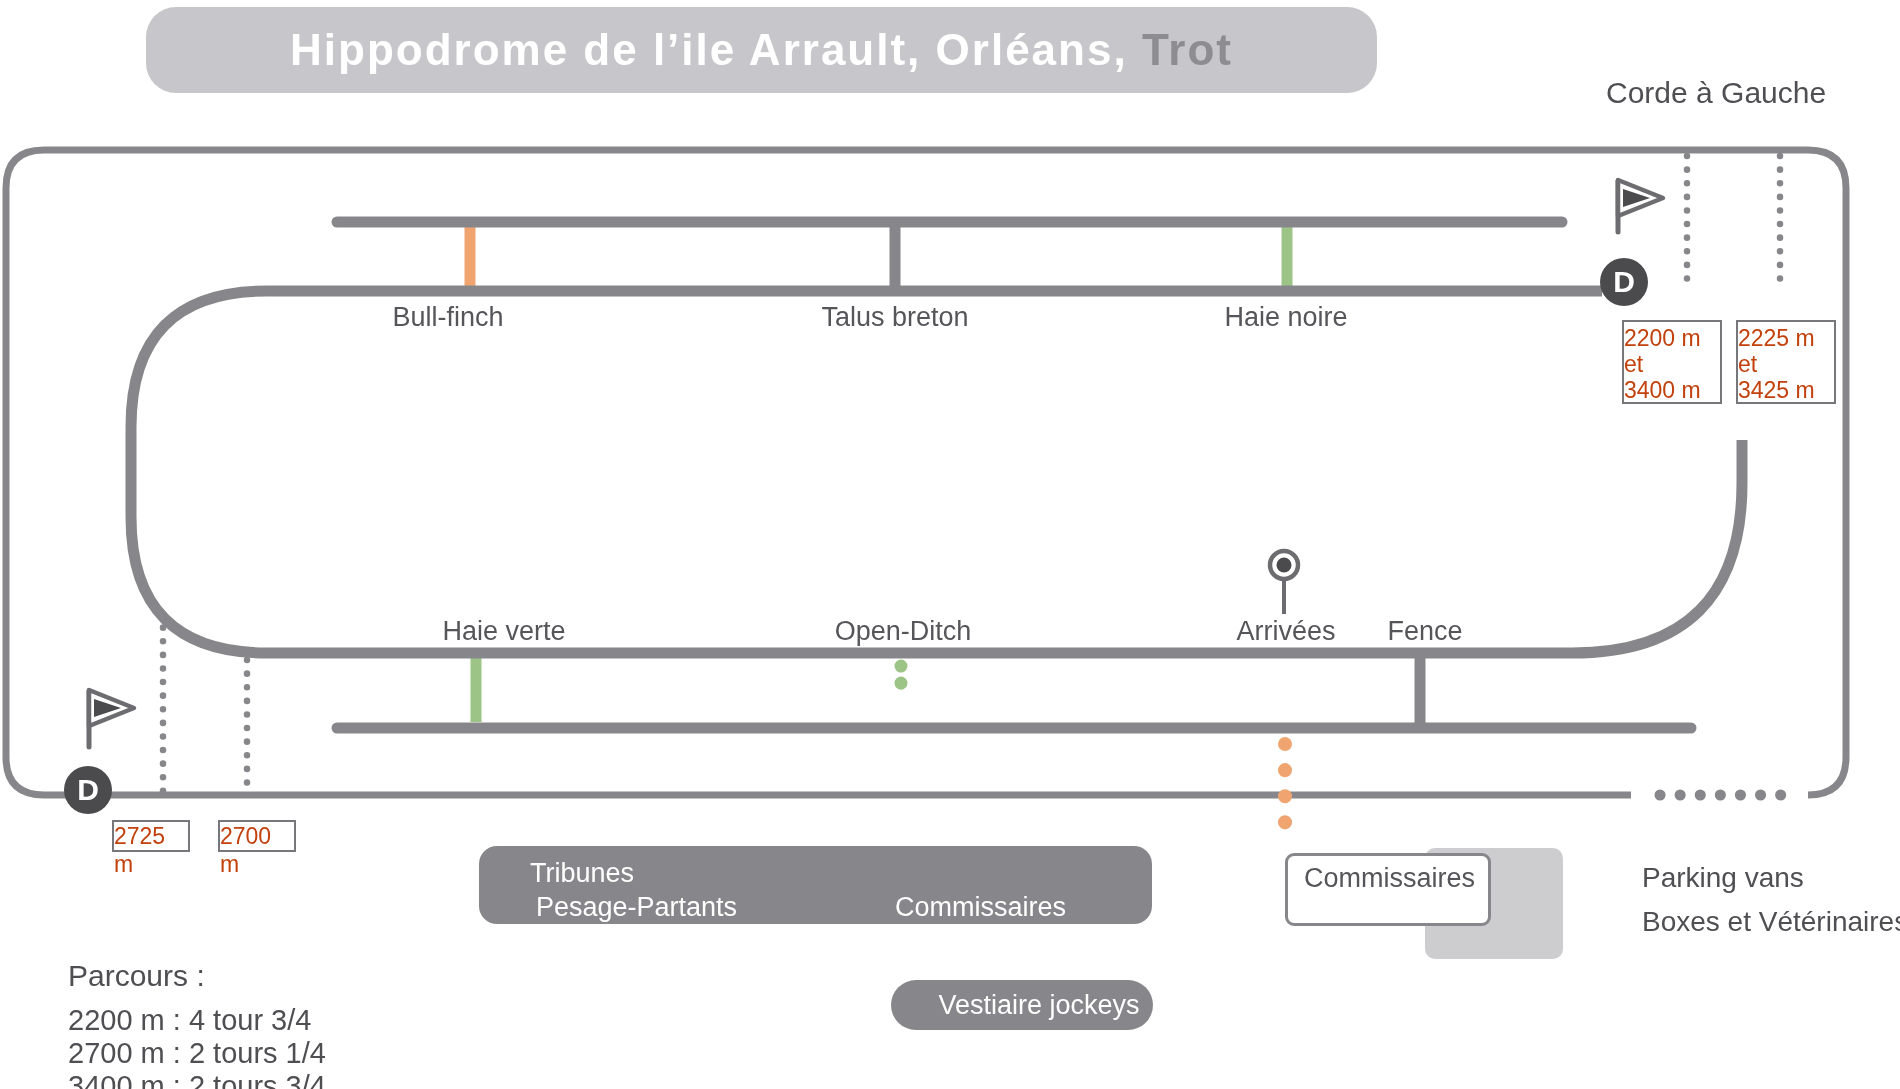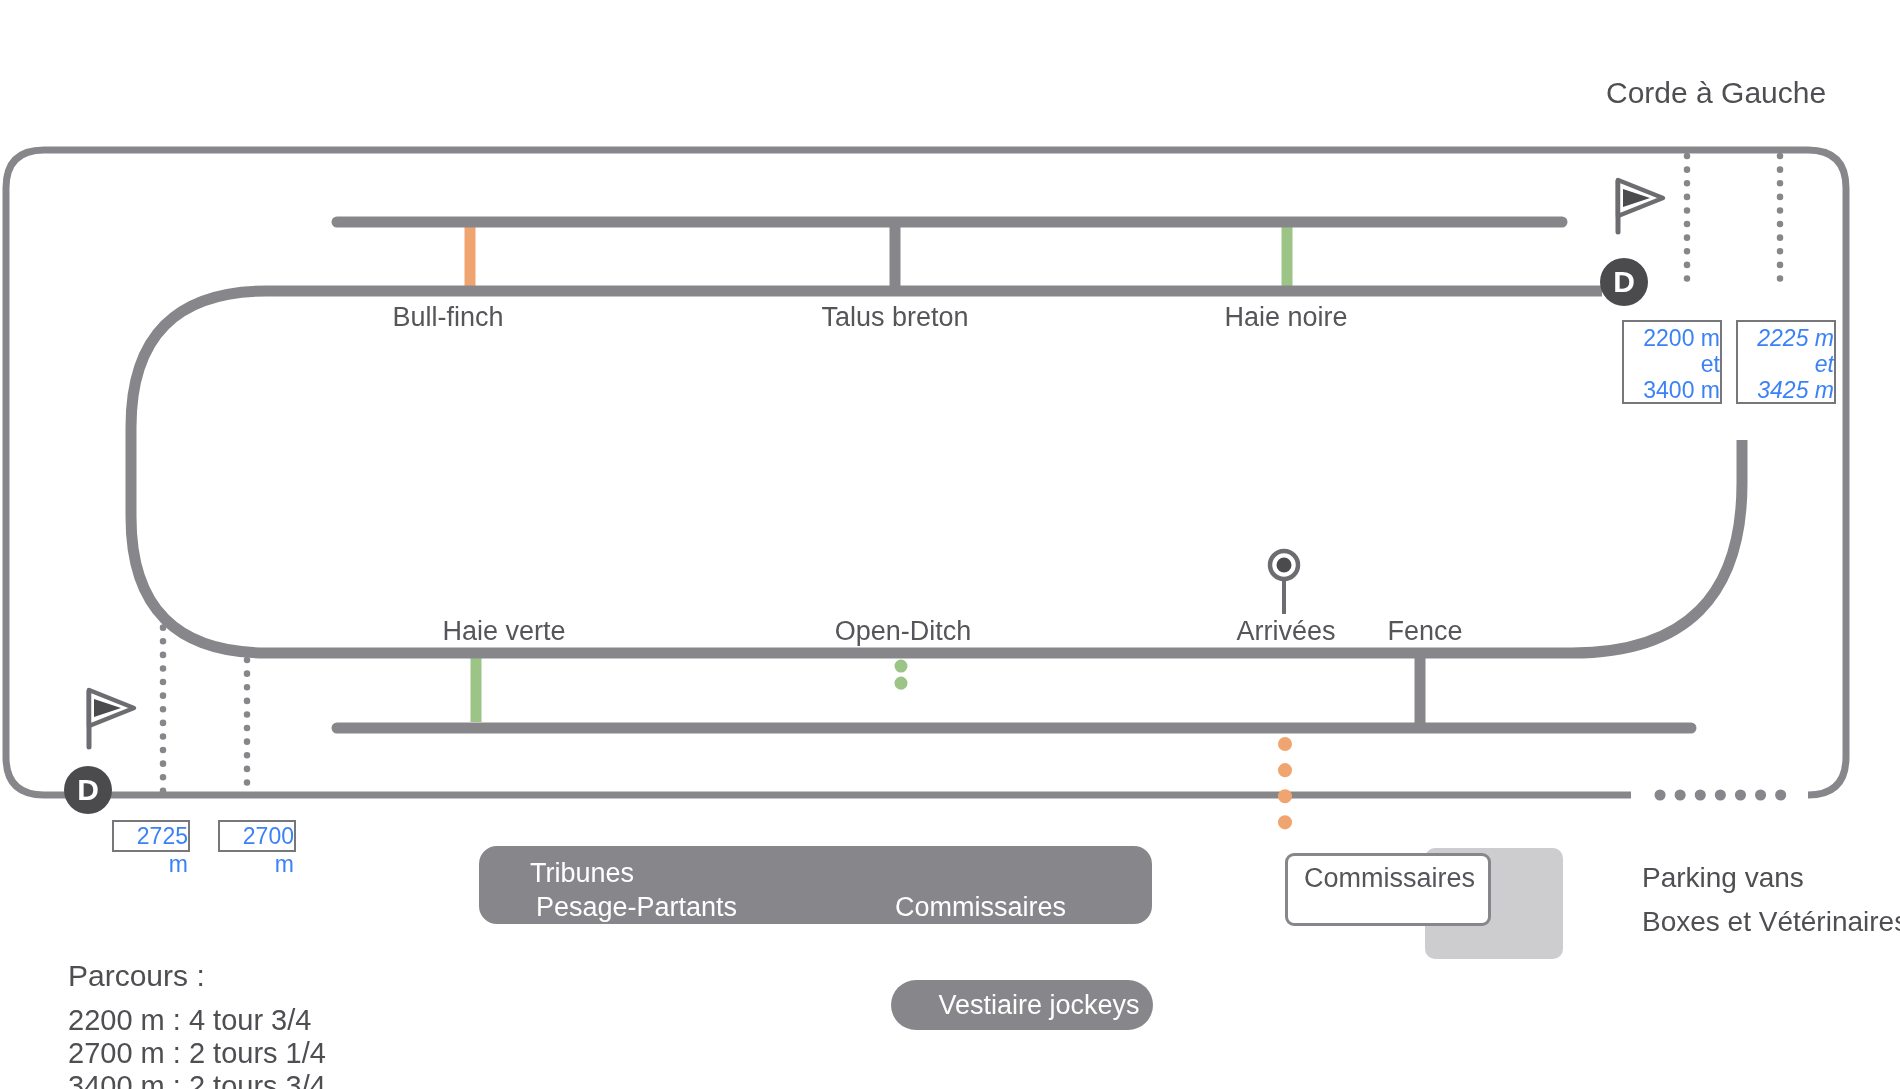--- a/index.html
+++ b/index.html
@@ -26,22 +26,22 @@
     left:146px;top:7px;width:1231px;height:86px;background:var(--banner-bg);
     border-radius:30px;text-align:center;line-height:86px;
     font-size:44px;font-weight:bold;letter-spacing:2px;color:#ffffff;white-space:nowrap;
   }
   .banner .muted{color:var(--banner-muted);}
   .note{font-size:30px;color:#4f4f53;}
   .obstacle-label{
     font-size:27px;color:var(--text);white-space:nowrap;transform:translateX(-50%);
   }
   .dist-box{
-    background:#ffffff;border:2px solid var(--border-thin);color:#3b82f6;
-    text-align:right;font-size:23px;
+    background:#ffffff;border:2px solid var(--border-thin);color:#c2410c;
+    text-align:left;font-size:23px;
   }
   .dist-box.multi{width:100px;height:84px;padding-top:3px;line-height:26px;}
   .dist-box.single{width:78px;height:32px;line-height:28px;}
   .d-badge{
     width:48px;height:48px;border-radius:50%;background:var(--gray-dark);
     color:#ffffff;font-weight:bold;font-size:30px;text-align:center;line-height:48px;
   }
   .bld{
     background:var(--gray-line);color:#ffffff;font-size:27px;white-space:nowrap;padding-left:34px;
   }
@@ -104,40 +104,43 @@
       <path d="M 1623 189 L 1650 198 L 1623 207 Z" fill="var(--gray-dark)"></path>
     </g>
 
     <g>
       <line x1="89" y1="691" x2="89" y2="747" stroke="var(--flag-outline)" stroke-width="5" stroke-linecap="round"></line>
       <path d="M 89 690 L 134 708 L 89 726 Z" fill="#ffffff" stroke="var(--flag-outline)" stroke-width="4.5" stroke-linejoin="round"></path>
       <path d="M 94 699 L 121 708 L 94 717 Z" fill="var(--gray-dark)"></path>
     </g>
   </svg>
 
+  <div class="abs banner">
+    <span>Hippodrome de l’ile Arrault, Orléans, </span><span class="muted">Trot</span>
+  </div>
 
   <div class="abs note" style="left:1606px;top:76px;">Corde à Gauche</div>
 
   <div class="abs d-badge" style="left:1600px;top:258px;">D</div>
   <div class="abs d-badge" style="left:64px;top:766px;">D</div>
 
   <div class="abs obstacle-label" style="left:448px;top:302px;">Bull-finch</div>
   <div class="abs obstacle-label" style="left:895px;top:302px;">Talus breton</div>
   <div class="abs obstacle-label" style="left:1286px;top:302px;">Haie noire</div>
   <div class="abs obstacle-label" style="left:504px;top:616px;">Haie verte</div>
   <div class="abs obstacle-label" style="left:903px;top:616px;">Open-Ditch</div>
   <div class="abs obstacle-label" style="left:1286px;top:616px;">Arrivées</div>
   <div class="abs obstacle-label" style="left:1425px;top:616px;">Fence</div>
 
   <div class="abs dist-box multi" style="left:1622px;top:320px;">
     <div>2200 m</div>
     <div>et</div>
     <div>3400 m</div>
   </div>
-  <div class="abs dist-box multi" style="left:1736px;top:320px;font-style:italic;">
+  <div class="abs dist-box multi" style="left:1736px;top:320px;">
     <div>2225 m</div>
     <div>et</div>
     <div>3425 m</div>
   </div>
 
   <div class="abs dist-box single" style="left:112px;top:820px;">2725 m</div>
   <div class="abs dist-box single" style="left:218px;top:820px;">2700 m</div>
 
   <div class="abs bld tribunes">
     <div class="row1">Tribunes</div>

